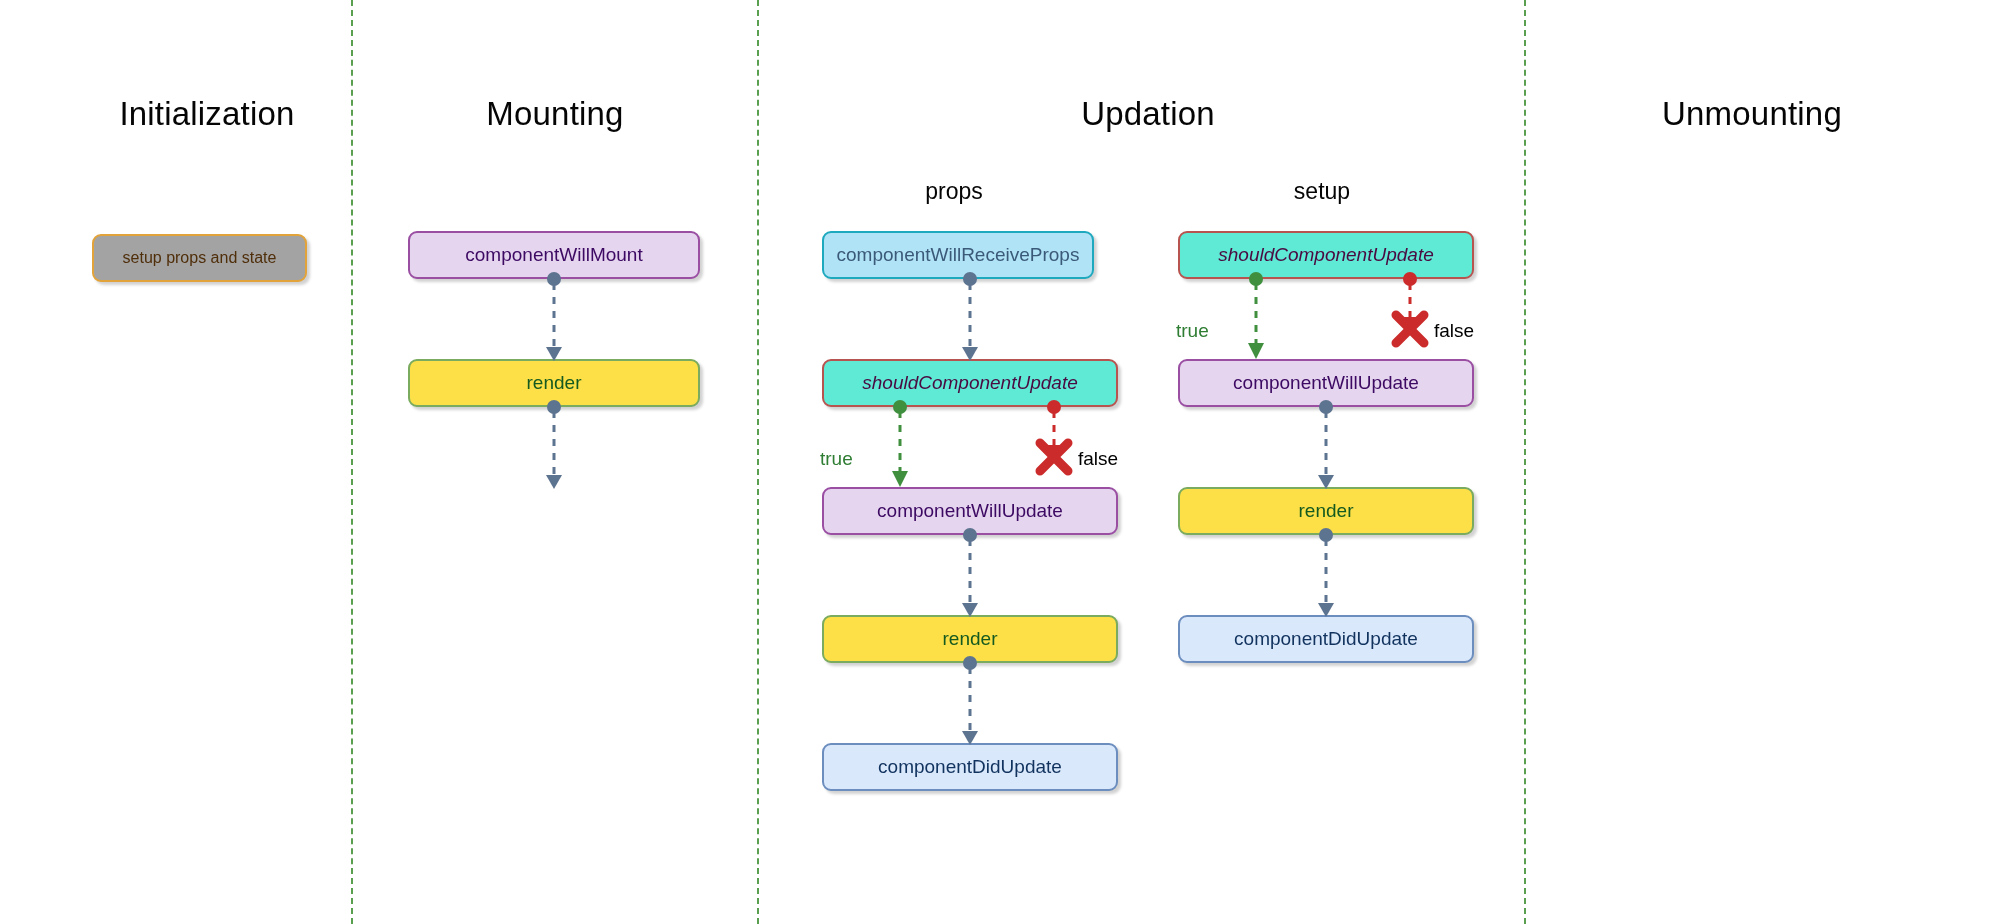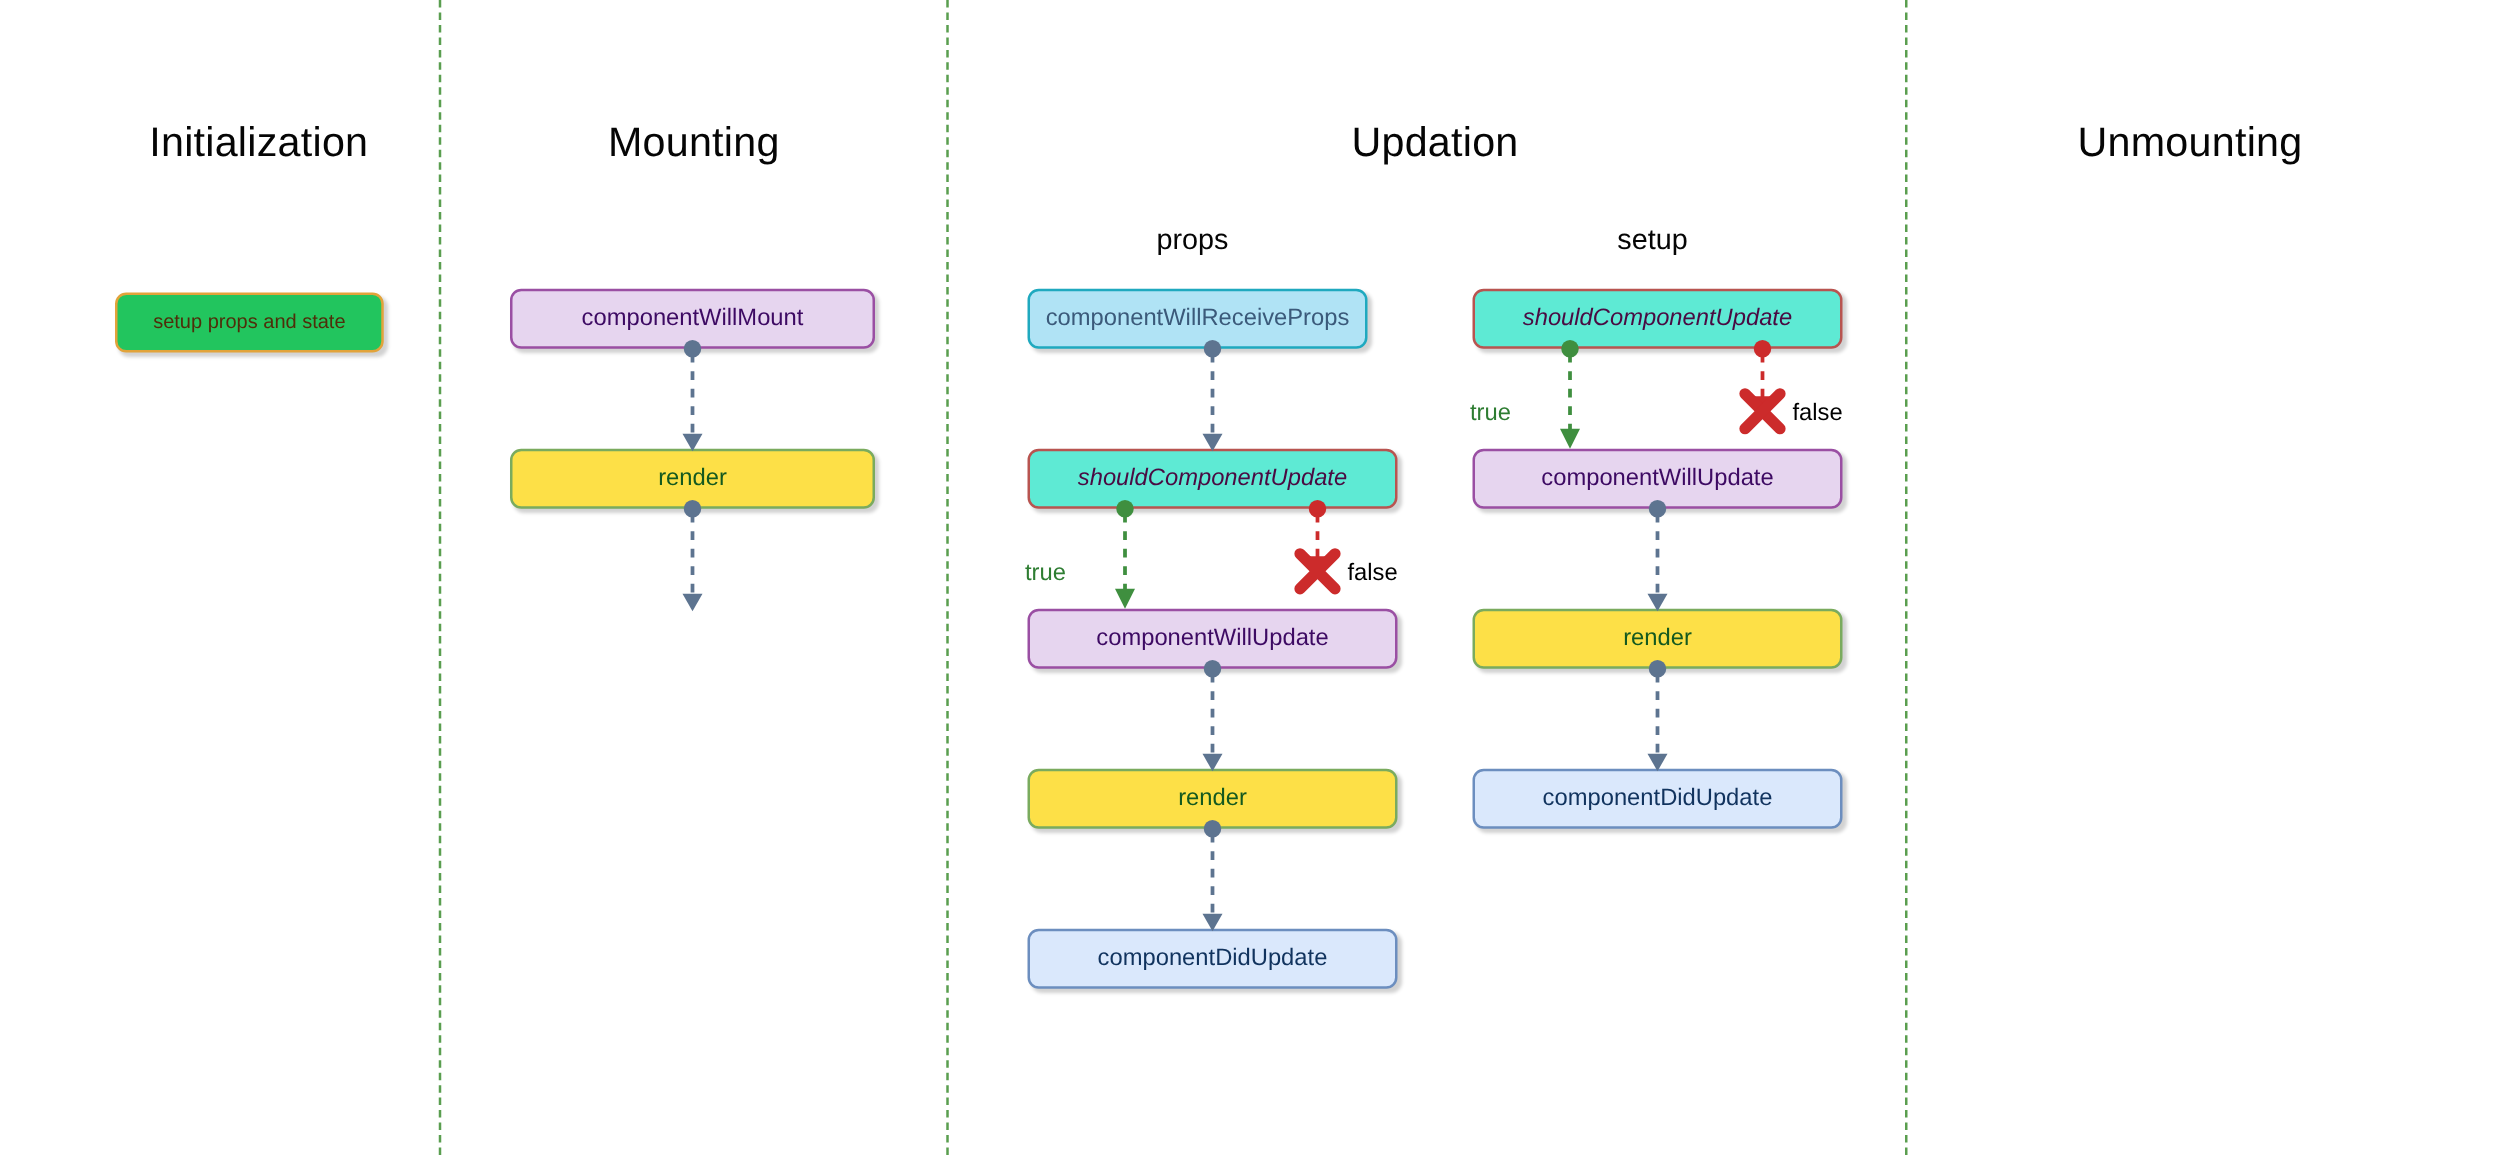--- a/index.html
+++ b/index.html
@@ -60,21 +60,21 @@
     justify-content: center;
     font-size: 19px;
     box-shadow: 3px 3px 3px rgba(0,0,0,0.18);
     white-space: nowrap;
   }
   .node.n-purple { background:#e6d5ef; border-color:#9a4fa3; color:#3d0a63; }
   .node.n-green  { background:#fde047; border-color:#7aab5e; color:#14591f; }
   .node.n-blue   { background:#dae8fc; border-color:#6c8ebf; color:#11335e; }
   .node.n-cyan   { background:#b0e3f5; border-color:#1fa9bf; color:#3b5a7a; }
   .node.n-red    { background:#5eead4; border-color:#b85450; color:#4a0b42;font-style:italic; }
-  .node.n-orange { background:#22c55e; border-color:#e2a33a; color:#4f2e0a; font-size:16px; }
+  .node.n-orange { background:#a3a3a3; border-color:#e2a33a; color:#4f2e0a; font-size:16px; }
 
   
   .conn {
     position: absolute;
     overflow: visible;
   }
   .lbl {
     position: absolute;
     font-size: 19px;
     white-space: nowrap;

